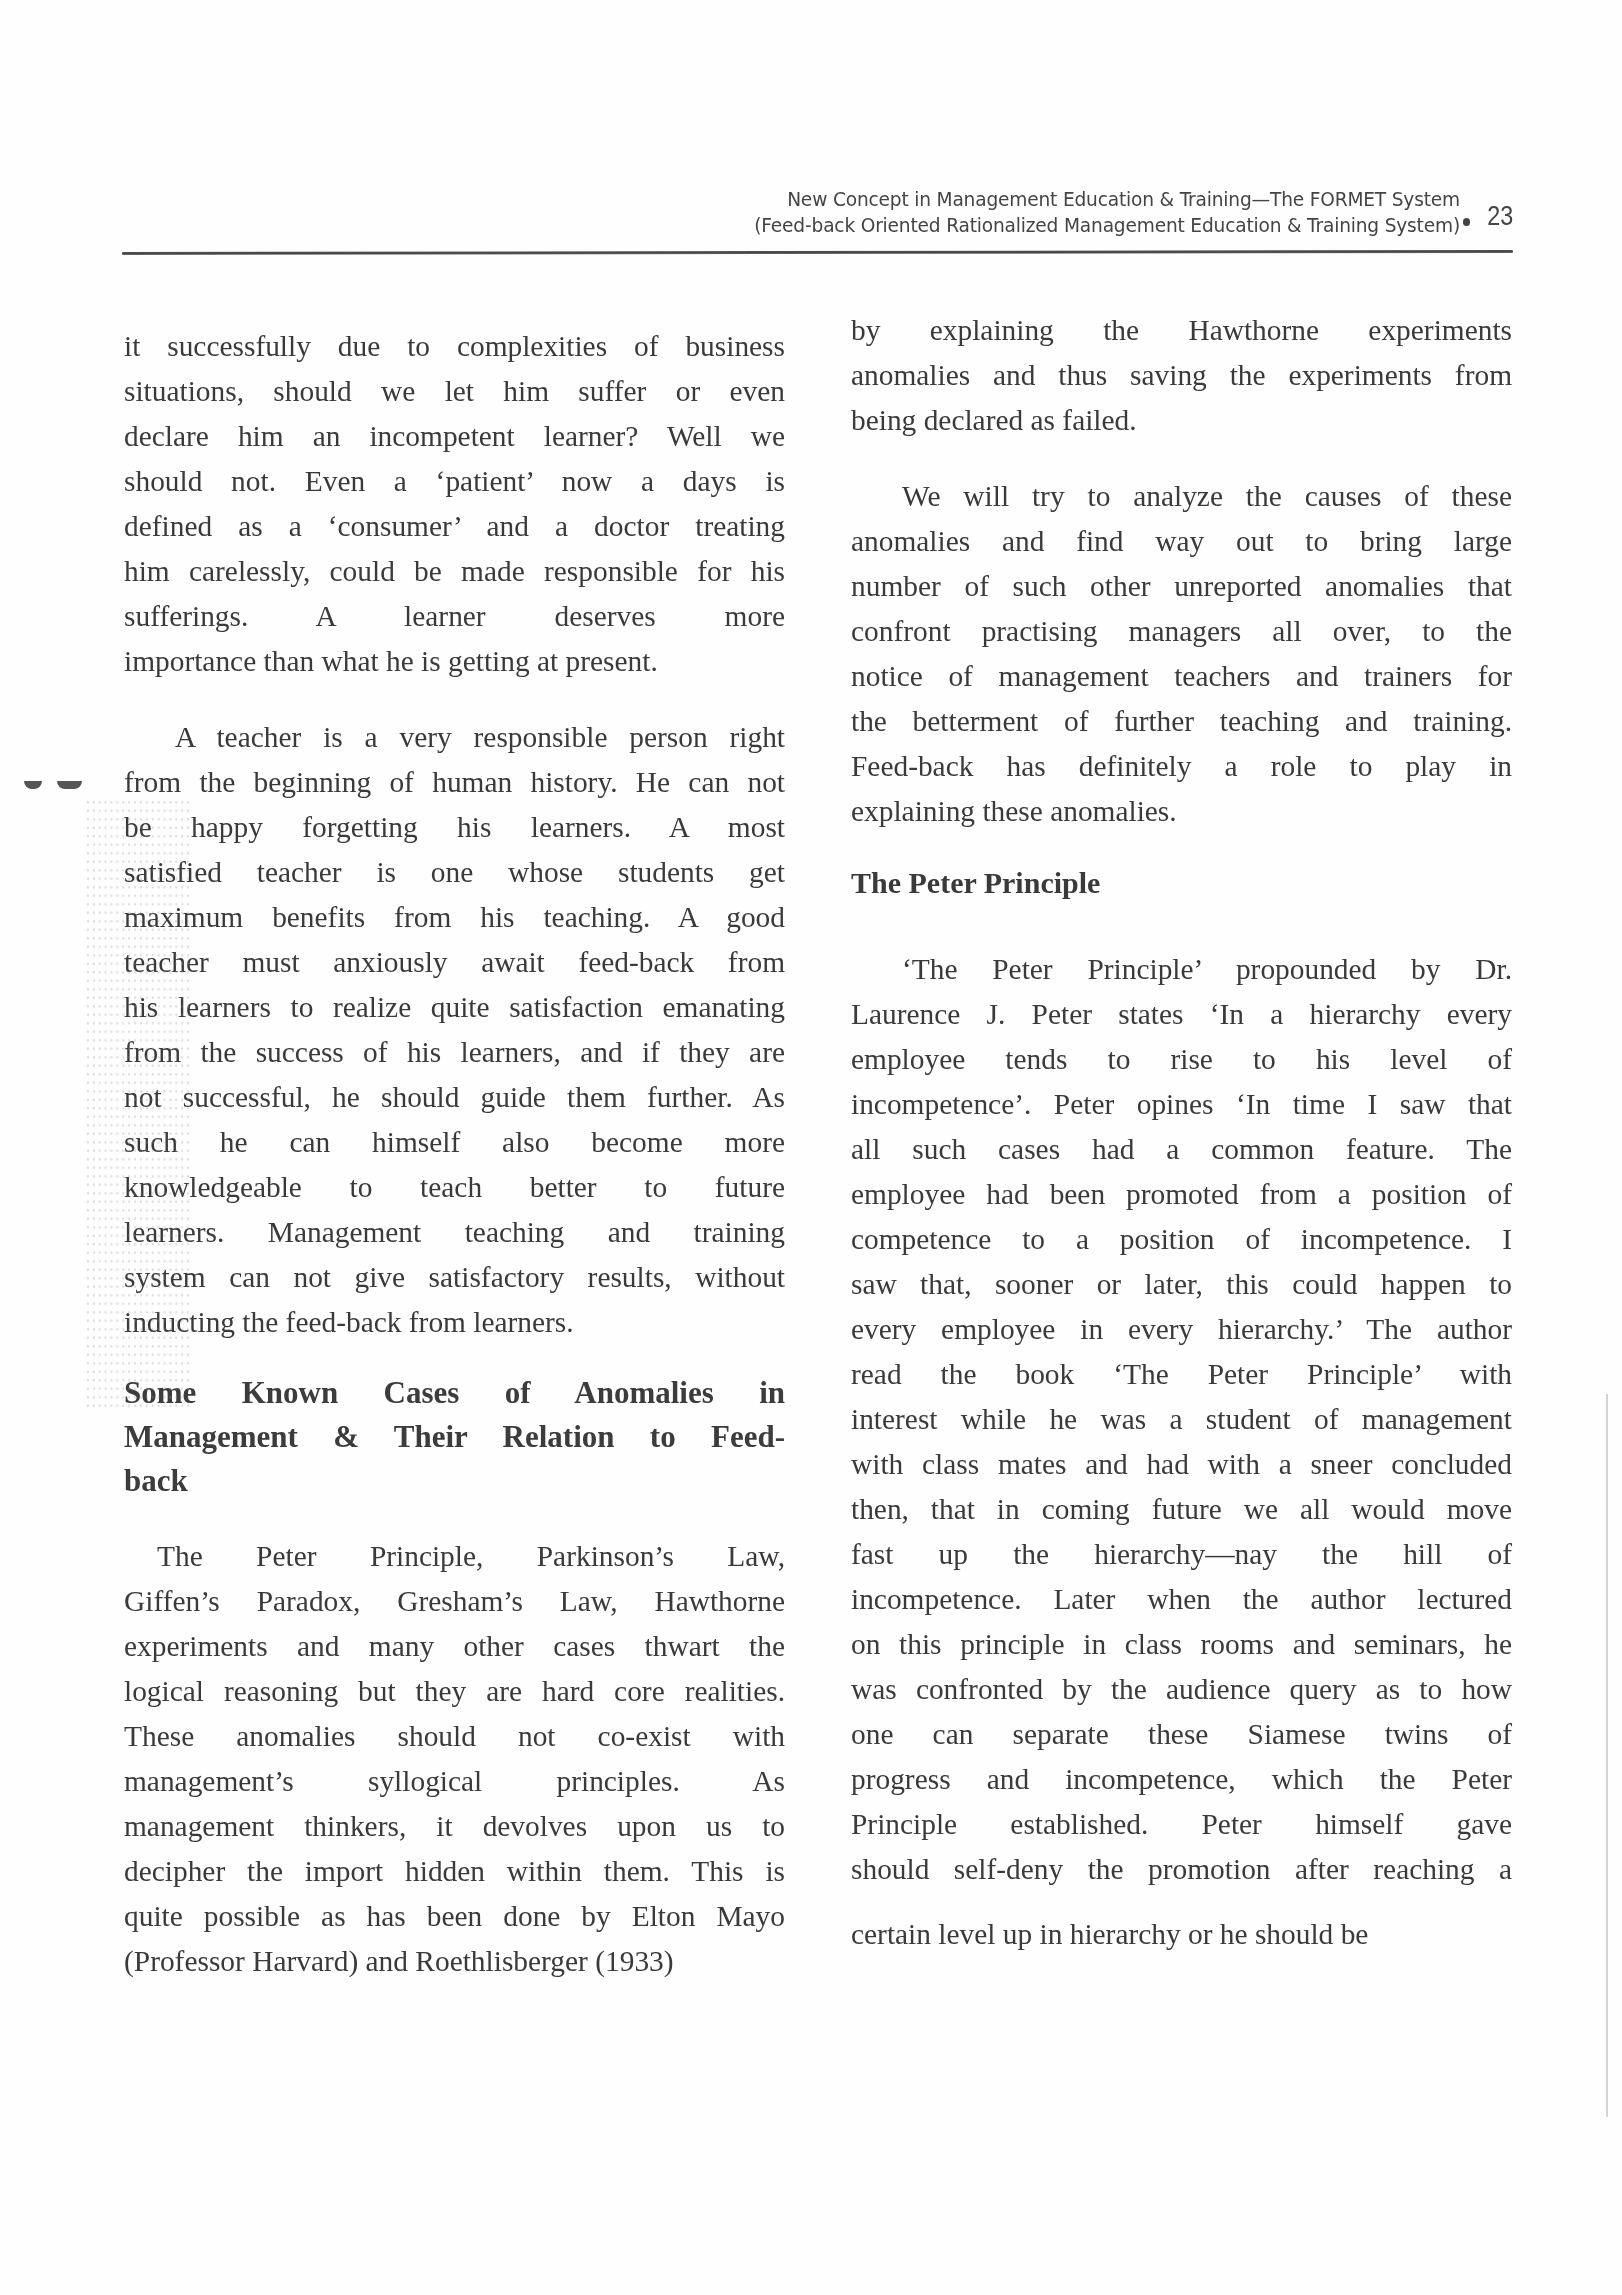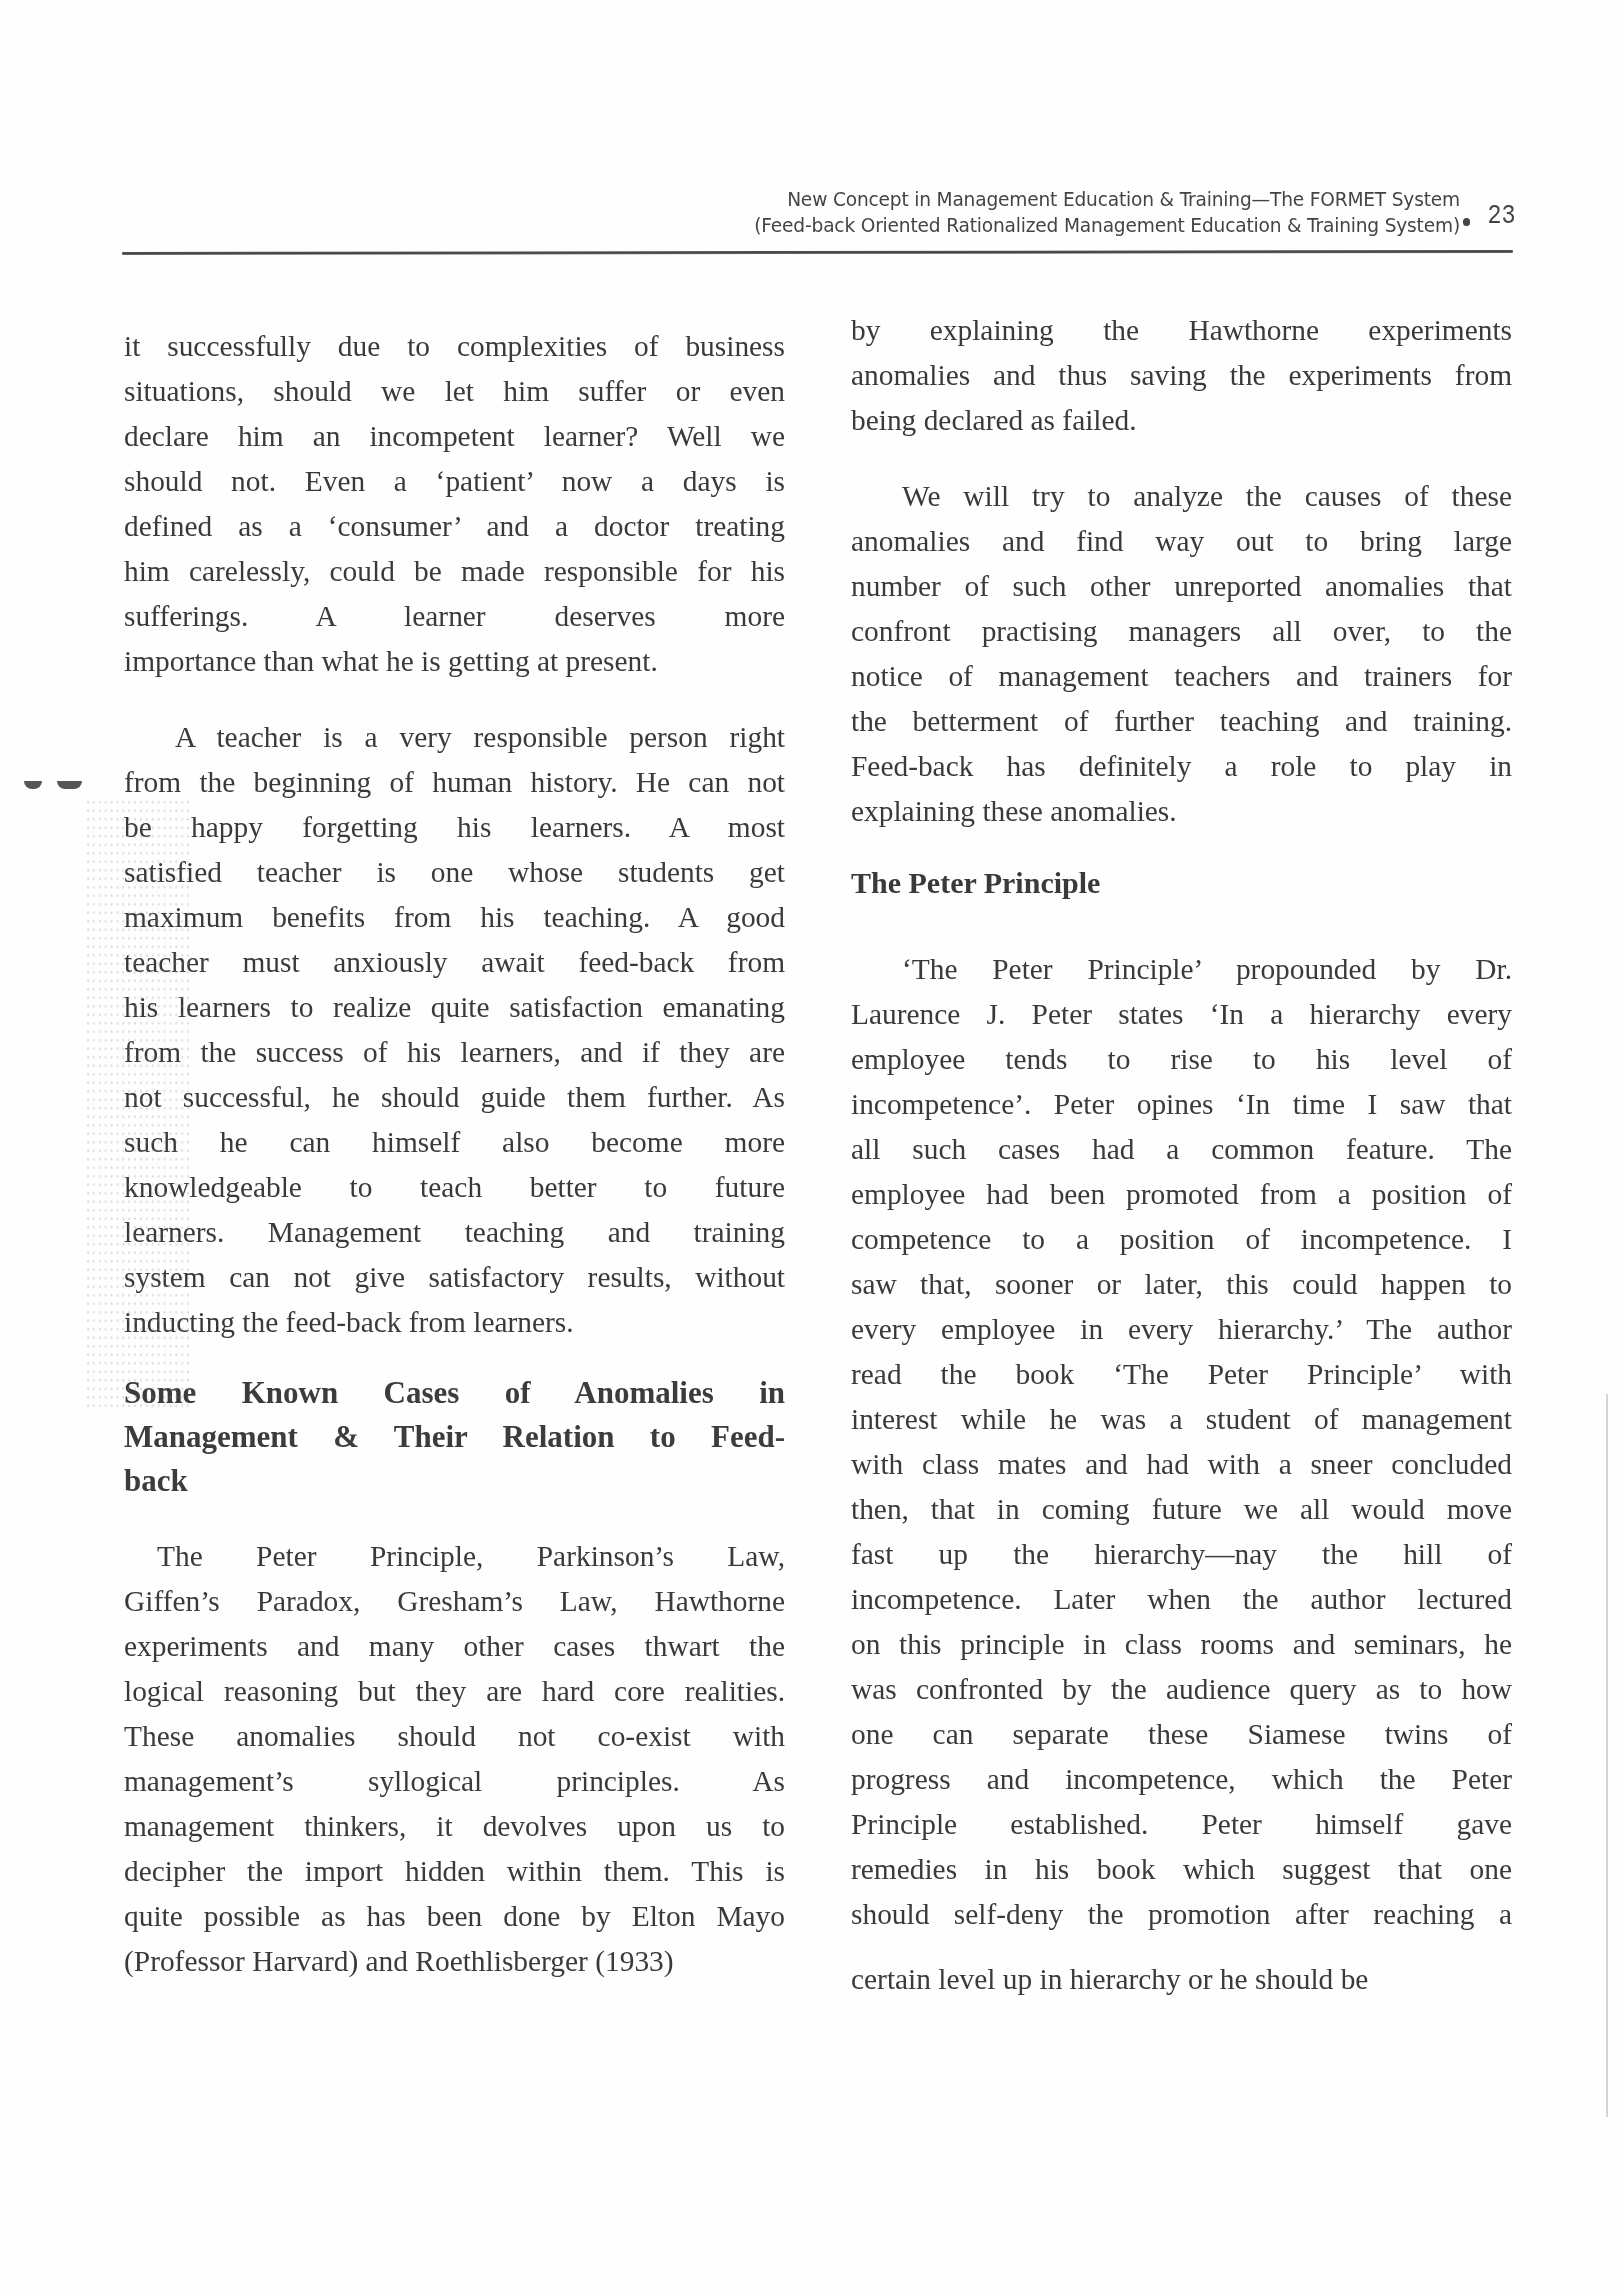--- a/index.html
+++ b/index.html
@@ -5,21 +5,21 @@
   html, body { margin: 0; padding: 0; background: #ffffff; }
   body { width: 1623px; height: 2295px; position: relative; overflow: hidden; color: #3a3a3a; }
   .page { position: absolute; inset: 0; background: #fefefe; }
 
   
   .running-head { position: absolute; left: 681px; top: 186px; width: 779px; text-align: right;
     font-family: "DejaVu Sans", sans-serif; font-size: 20px; line-height: 26px; color: #444;
     letter-spacing: -0.2px; transform: scaleX(0.93); transform-origin: right top; }
   .running-head div { white-space: nowrap; }
   .page-number-wrap { position: absolute; left: 1463px; top: 196px; height: 39px;
-    display: flex; align-items: center; font-family: Liberation Mono, monospace; color: #444; }
+    display: flex; align-items: center; font-family: Liberation Sans, sans-serif; color: #444; }
   .bullet-dot { width: 7.2px; height: 7.2px; border-radius: 50%; background: #444; margin-right: 14.4px; margin-top: 13px; }
   .page-number { font-size: 27.5px; transform: scaleX(0.85); display: inline-block; }
   .header-rule { position: absolute; left: 122px; top: 251px; width: 1391px; height: 3.3px;
     background: linear-gradient(to bottom, #555 0%, #444 60%, #777 100%); border-radius: 1.3px;
     transform: rotate(-0.08deg); }
 
   
   .col { position: absolute; font-family: "Liberation Serif", serif; color: #3a3a3a; }
   .col-left { left: 124px; top: 324px; width: 661px; }
   .col-right { left: 851px; top: 308px; width: 661px; }
@@ -141,21 +141,20 @@
         <span class="line" style="display: block; width: auto;">interest while he was a student of management</span>
         <span class="line" style="display: block; width: auto;">with class mates and had with a sneer concluded</span>
         <span class="line" style="display: block; width: auto;">then, that in coming future we all would move</span>
         <span class="line" style="display: block; width: auto;">fast up the hierarchy—nay the hill of</span>
         <span class="line" style="display: block; width: auto;">incompetence. Later when the author lectured</span>
         <span class="line" style="display: block; width: auto;">on this principle in class rooms and seminars, he</span>
         <span class="line" style="display: block; width: auto;">was confronted by the audience query as to how</span>
         <span class="line" style="display: block; width: auto;">one can separate these Siamese twins of</span>
         <span class="line" style="display: block; width: auto;">progress and incompetence, which the Peter</span>
         <span class="line" style="display: block; width: auto;">Principle established. Peter himself gave</span>
-        <span class="line" style="display: block; width: auto;">remedies in his book which suggest that one</span>
         <span class="line" style="display: block; width: auto;">should self-deny the promotion after reaching a</span>
         <span class="line last" style="display: block; width: auto; margin-top: 20px;">certain level up in hierarchy or he should be</span>
       </div>
   </div>
 
   <div class="margin-mark">
       <span class="a"></span>
       <span class="b"></span>
     </div>
   <div class="speckle-band"></div>

